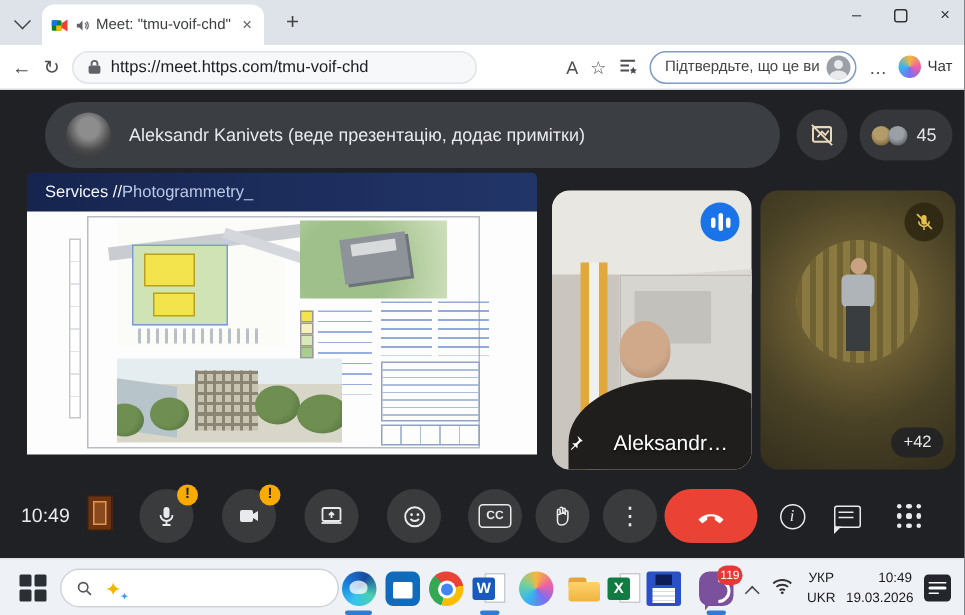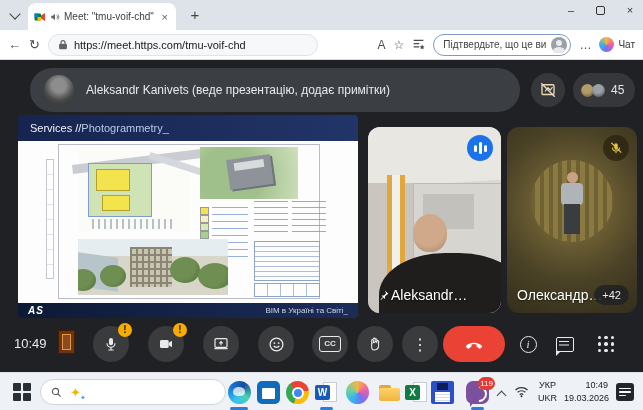--- a/index.html
+++ b/index.html
@@ -90,21 +90,21 @@
   .t1-ceiling::after { content:""; position:absolute; left:-10px; bottom:-8px; width:160%; height:16px; background:#dcd9d3; transform:rotate(-4deg); }
   .t1-wall { position:absolute; left:0; top:30%; width:100%; height:70%; background:#cac6bf; }
   .t1-pillar { position:absolute; left:14%; top:26%; width:14%; height:74%; background:linear-gradient(90deg,#e2a83c 0 30%,#f0f0ee 30% 70%,#e2a83c 70% 100%); }
   .t1-screen { position:absolute; left:34%; top:30%; width:70%; height:48%; background:#d7d5d0; box-shadow:inset 0 0 0 1px #bdbab4; }
   .t1-screen::before { content:""; position:absolute; left:10%; top:12%; width:55%; height:40%; background:#c3c1bc; }
   .t1-head { position:absolute; left:34%; top:47%; width:34px; height:38px; border-radius:50% 50% 46% 46%; background:radial-gradient(circle at 45% 40%, #cfa98a 0 55%, #a8826a 100%); }
   .t1-body { position:absolute; left:8%; top:68%; width:110%; height:50%; border-radius:45% 45% 0 0; background:#201e1d; }
   .speak-ind { position:absolute; right:8px; top:8px; width:26px; height:26px; border-radius:50%; background:#1a73e8; display:flex; align-items:center; justify-content:center; gap:2px; }
   .speak-ind i { display:block; width:3px; background:#fff; border-radius:2px; }
   .sb1 { height:7px; } .sb2 { height:12px; } .sb3 { height:7px; }
-  .tile-name { position:absolute; left:10px; bottom:10px; display:flex; align-items:center; gap:1px; }
+  .tile-name { position:absolute; left:10px; bottom:10px; display:flex; align-items:center; gap:19px; }
   .tile-name-text { font-size:14px; color:#fff; text-shadow:0 1px 2px rgba(0,0,0,.6); white-space:nowrap; }
   .tile2 { left:507px; width:130px; background:radial-gradient(circle at 50% 42%, #6b5d33 0 30%, #4a4226 60%, #332e1c 100%); }
   .t2-avatar { position:absolute; left:50%; top:40%; transform:translate(-50%,-50%); width:82px; height:82px; border-radius:50%; overflow:hidden; background:linear-gradient(180deg,#8a7a42 0 100%); }
   .t2-avatar::before { content:""; position:absolute; left:0; top:0; width:100%; height:100%; background:repeating-linear-gradient(90deg,rgba(60,50,20,.35) 0 4px,transparent 4px 9px); }
   .t2-fig-head { position:absolute; left:36px; top:12px; width:11px; height:11px; border-radius:50%; background:#c9a183; }
   .t2-fig-shirt { position:absolute; left:30px; top:23px; width:22px; height:22px; border-radius:4px; background:#aeb4b8; }
   .t2-fig-pants { position:absolute; left:33px; top:44px; width:16px; height:30px; background:#3a3d40; }
   .mute-ind { position:absolute; right:8px; top:8px; width:26px; height:26px; border-radius:50%; background:rgba(40,34,14,.75); display:flex; align-items:center; justify-content:center; }
   .overflow-pill { position:absolute; right:8px; bottom:8px; height:20px; border-radius:10px; background:rgba(32,33,36,.85); color:#e8eaed; font-size:11px; padding:0 8px; line-height:20px; }
 
@@ -281,24 +281,20 @@
         <div class="title-block"></div>
         <div class="pano">
           <div class="pano-bldg2"></div>
           <div class="pano-bldg"></div>
           <div class="tree t1"></div>
           <div class="tree t2"></div>
           <div class="tree t3"></div>
           <div class="tree t4"></div>
         </div>
       </div>
-      <div class="pres-footer">
-        <span class="pres-logo">AS</span>
-        <span class="pres-footer-text">BIM в Україні та Світі_</span>
-      </div>
     </div>
 
     <div class="tile tile1">
       <div class="t1-ceiling"></div>
       <div class="t1-wall"></div>
       <div class="t1-pillar"></div>
       <div class="t1-screen"></div>
       <div class="t1-body"></div>
       <div class="t1-head"></div>
       <div class="speak-ind">
@@ -320,23 +316,20 @@
         <div class="t2-fig-shirt"></div>
         <div class="t2-fig-pants"></div>
       </div>
       <div class="mute-ind">
         <svg width="14" height="14" viewBox="0 0 24 24">
             <rect x="9" y="4" width="6" height="11" rx="3" fill="#e3c04c"></rect>
             <path d="M6 11a6 6 0 0012 0M12 17v4" stroke="#e3c04c" stroke-width="1.8" fill="none"></path>
             <path d="M4 3l17 17" stroke="#e3c04c" stroke-width="2"></path>
           </svg>
       </div>
-      <div class="tile-name">
-        <span class="tile-name-text">Олександр…</span>
-      </div>
       <div class="overflow-pill">+42</div>
     </div>
 
     <div class="controls">
       <span class="clock">10:49</span>
       <div class="door-icon">
           <div class="door-inner"></div>
         </div>
 
       <div class="ctl-btn" style="left:93px">

